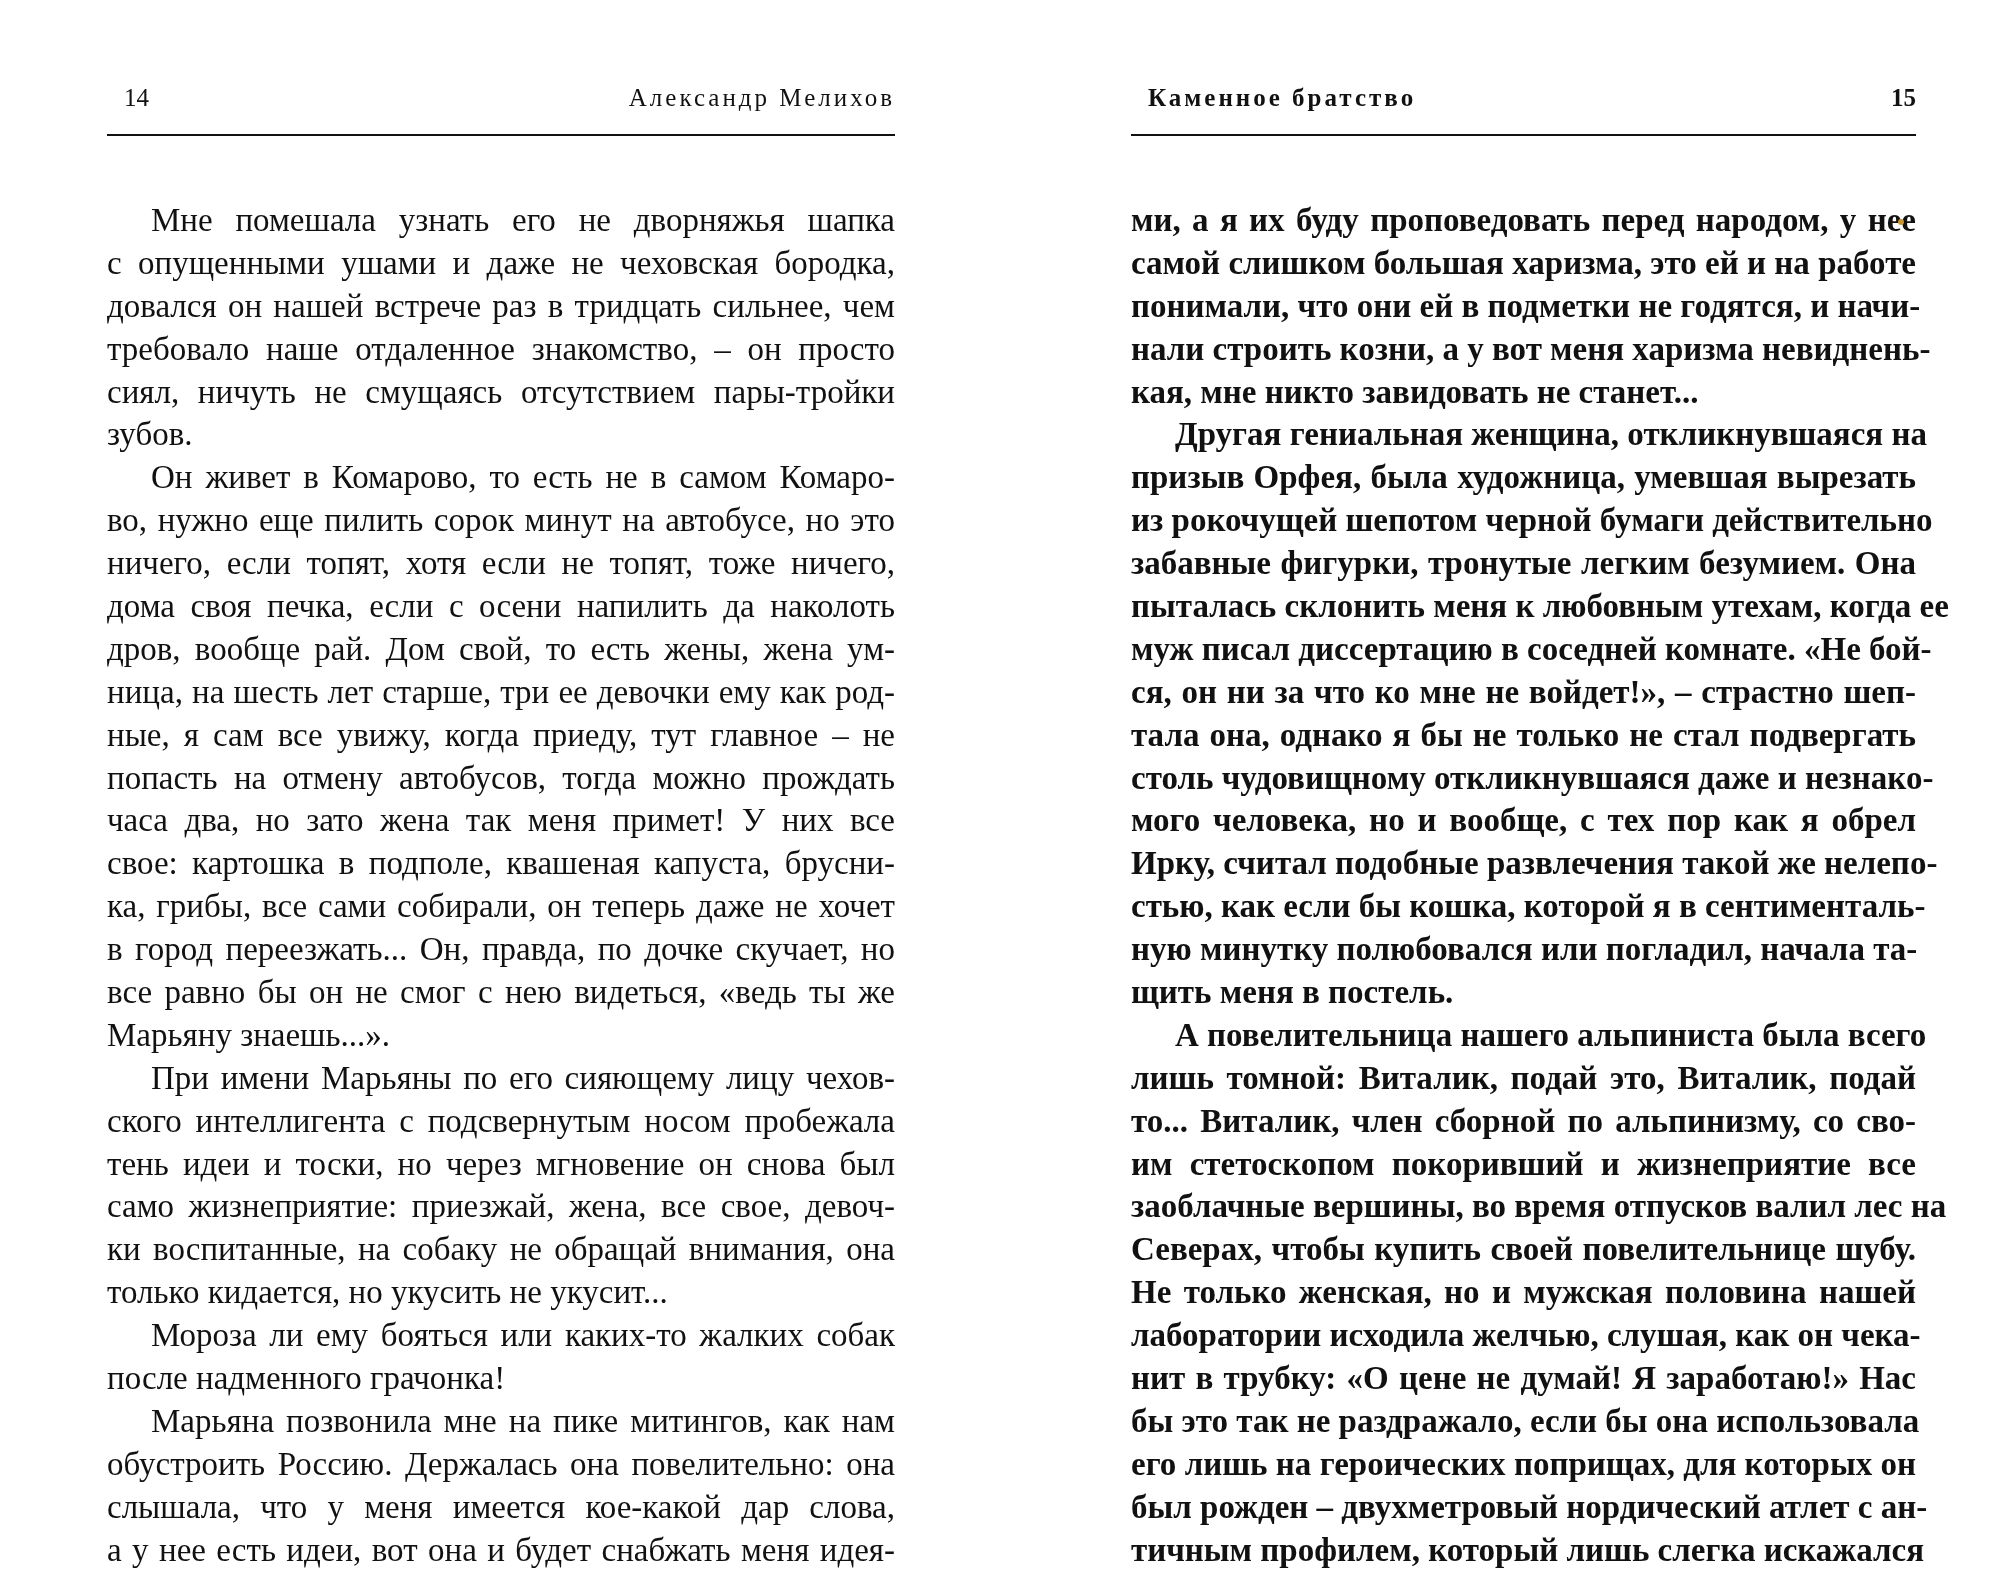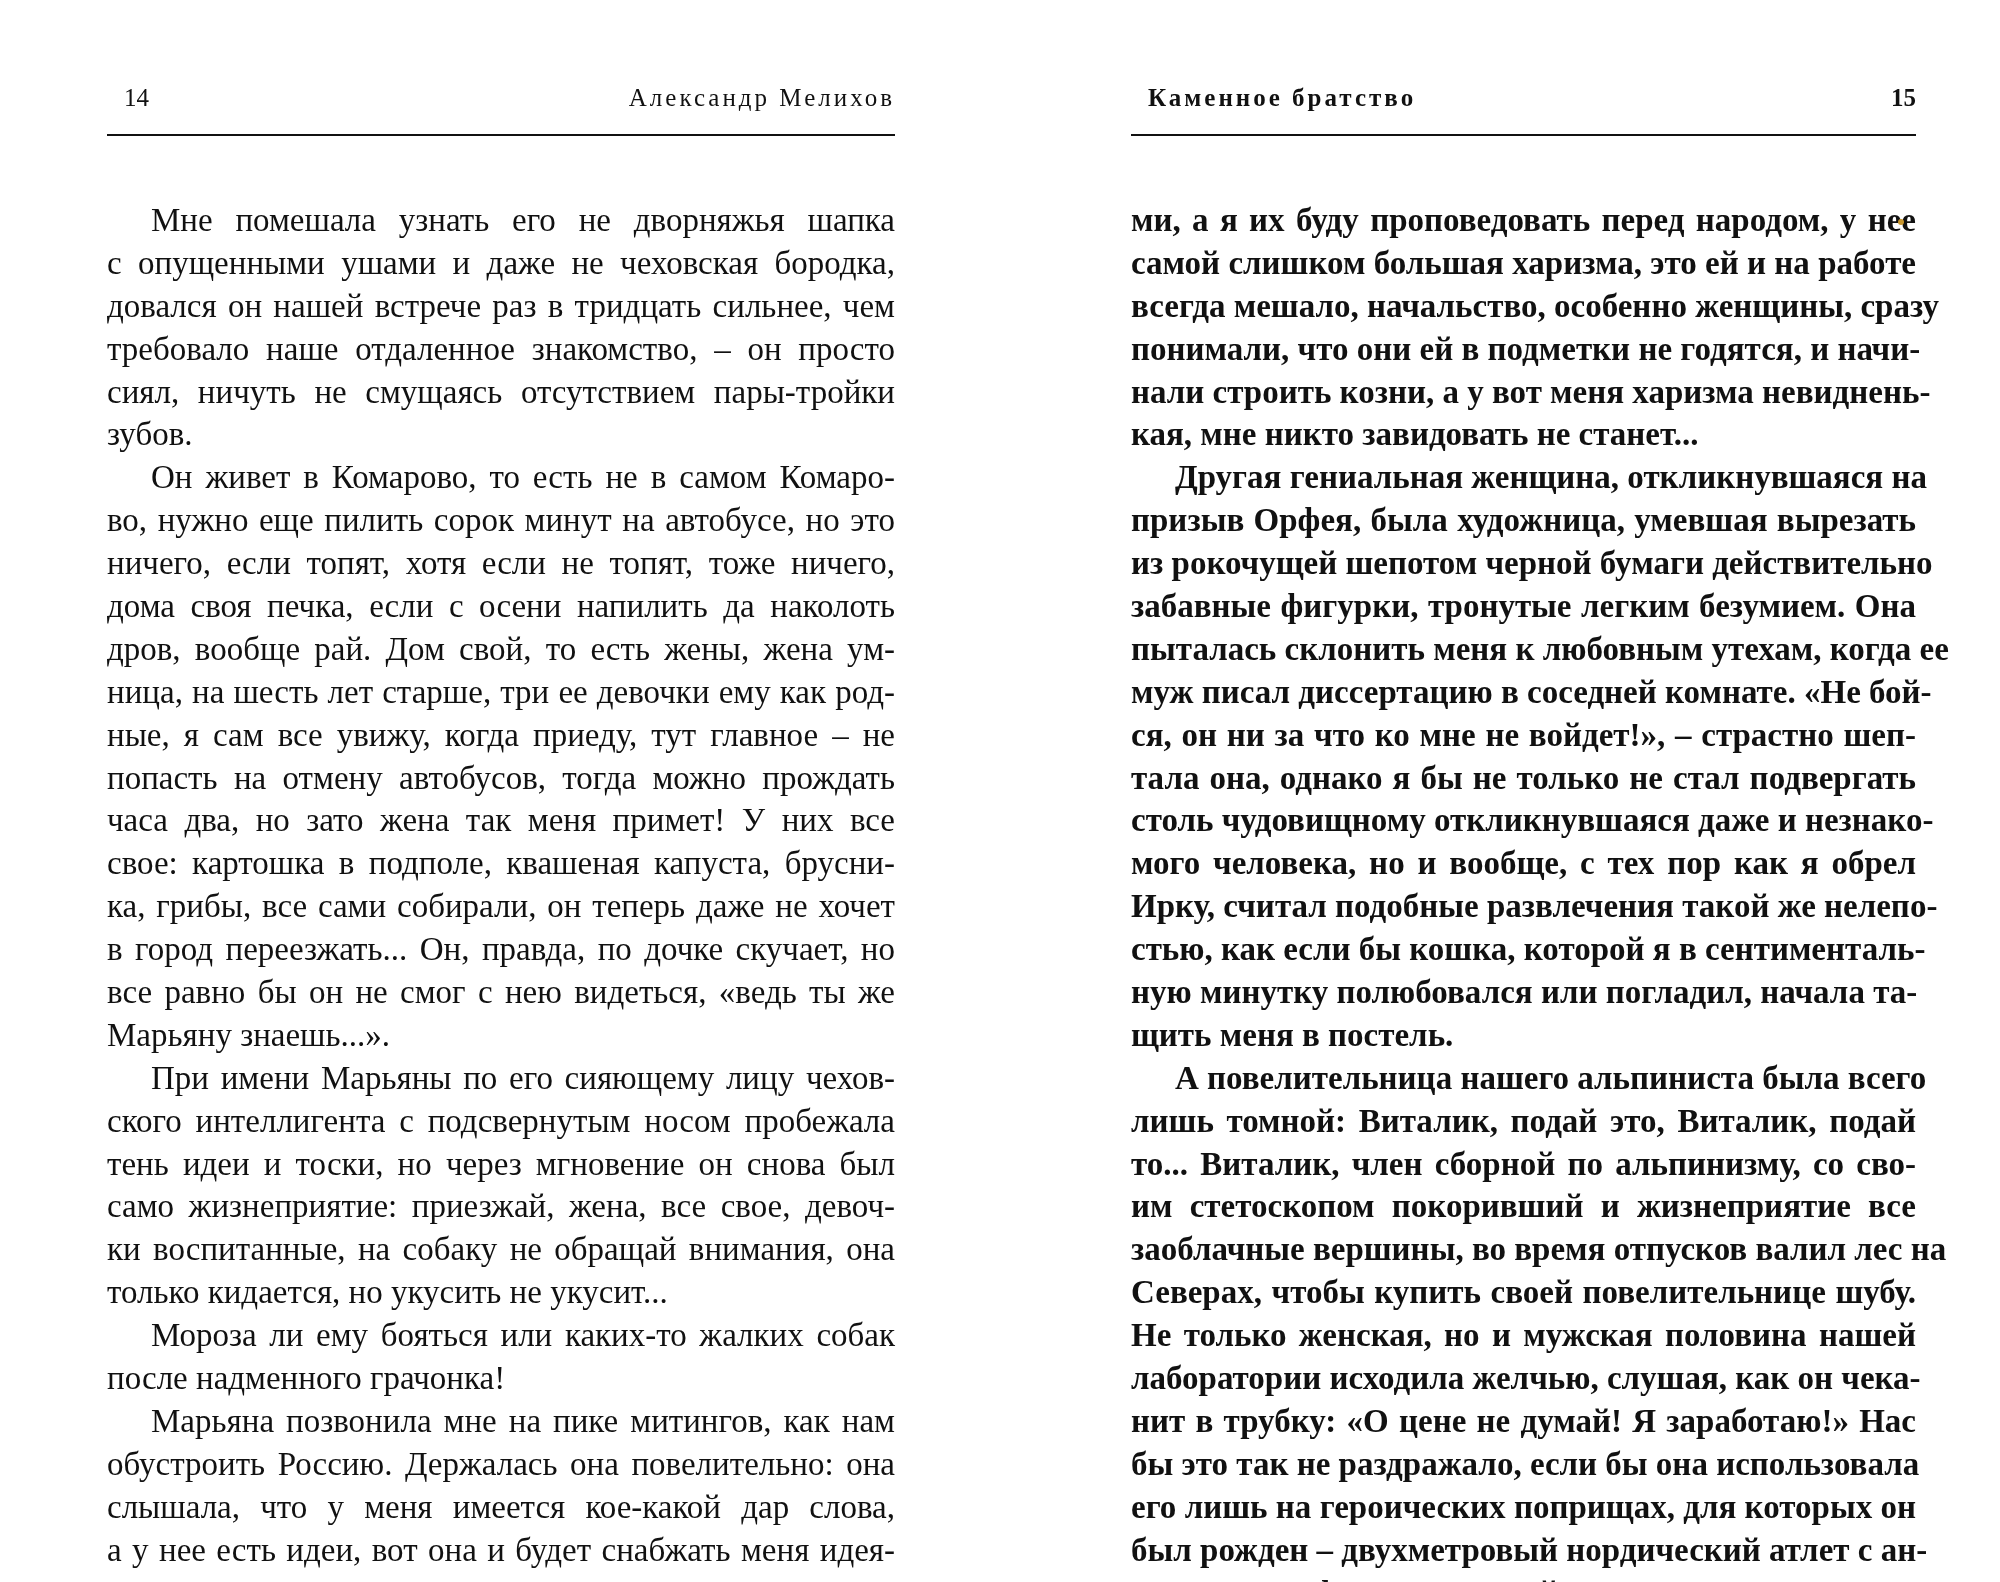--- a/index.html
+++ b/index.html
@@ -73,21 +73,20 @@
 
 <div class="page right">
   <div class="header">
     <span class="title">Каменное братство</span>
     <span class="num">15</span>
   </div>
   <div class="rule"></div>
   <div class="body" id="right-body">
       <div class="line">ми, а я их буду проповедовать перед народом, у нее</div>
       <div class="line">самой слишком большая харизма, это ей и на работе</div>
-      <div class="line">всегда мешало, начальство, особенно женщины, сразу</div>
       <div class="line">понимали, что они ей в подметки не годятся, и начи-</div>
       <div class="line">нали строить козни, а у вот меня харизма невиднень-</div>
       <div class="line last">кая, мне никто завидовать не станет...</div>
       <div class="line indent">Другая гениальная женщина, откликнувшаяся на</div>
       <div class="line">призыв Орфея, была художница, умевшая вырезать</div>
       <div class="line">из рокочущей шепотом черной бумаги действительно</div>
       <div class="line">забавные фигурки, тронутые легким безумием. Она</div>
       <div class="line">пыталась склонить меня к любовным утехам, когда ее</div>
       <div class="line">муж писал диссертацию в соседней комнате. «Не бой-</div>
       <div class="line">ся, он ни за что ко мне не войдет!», – страстно шеп-</div>

